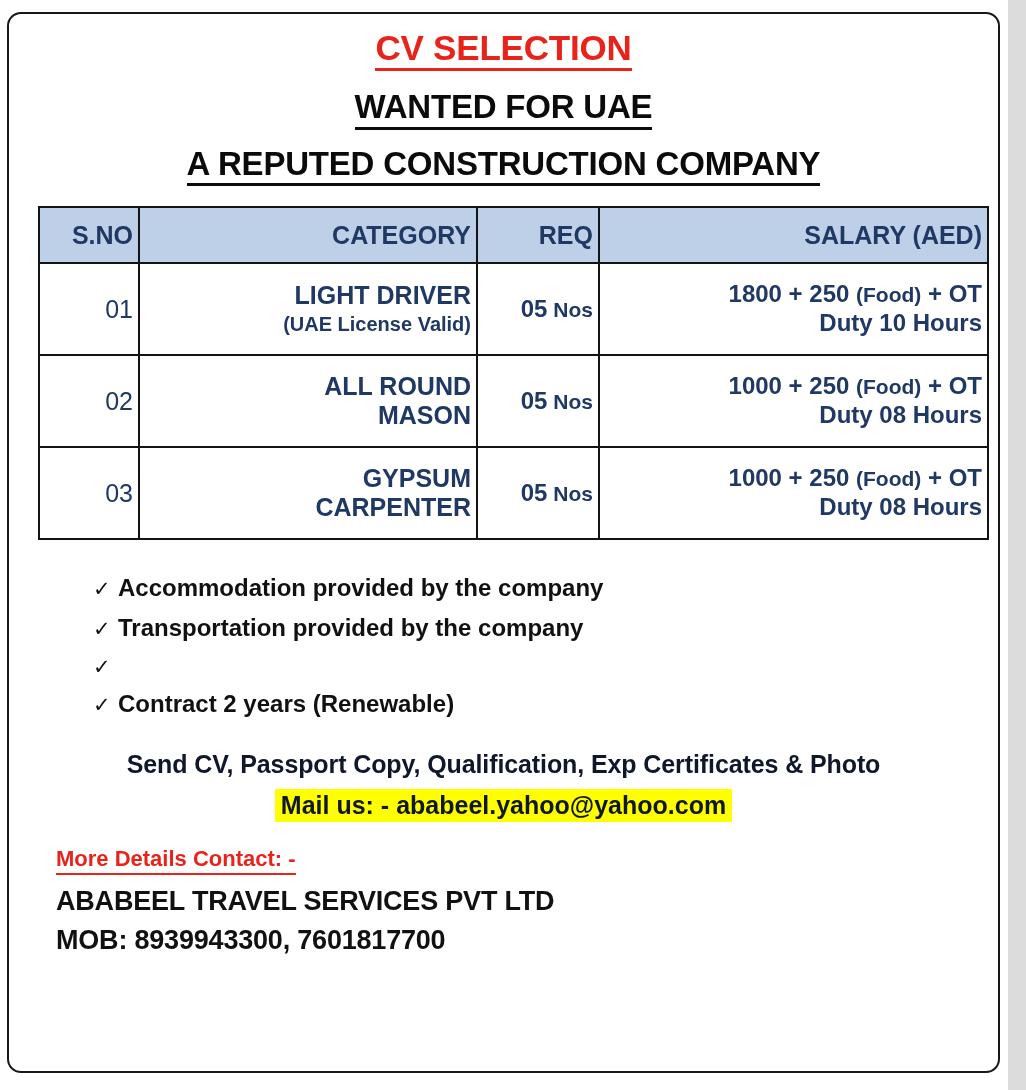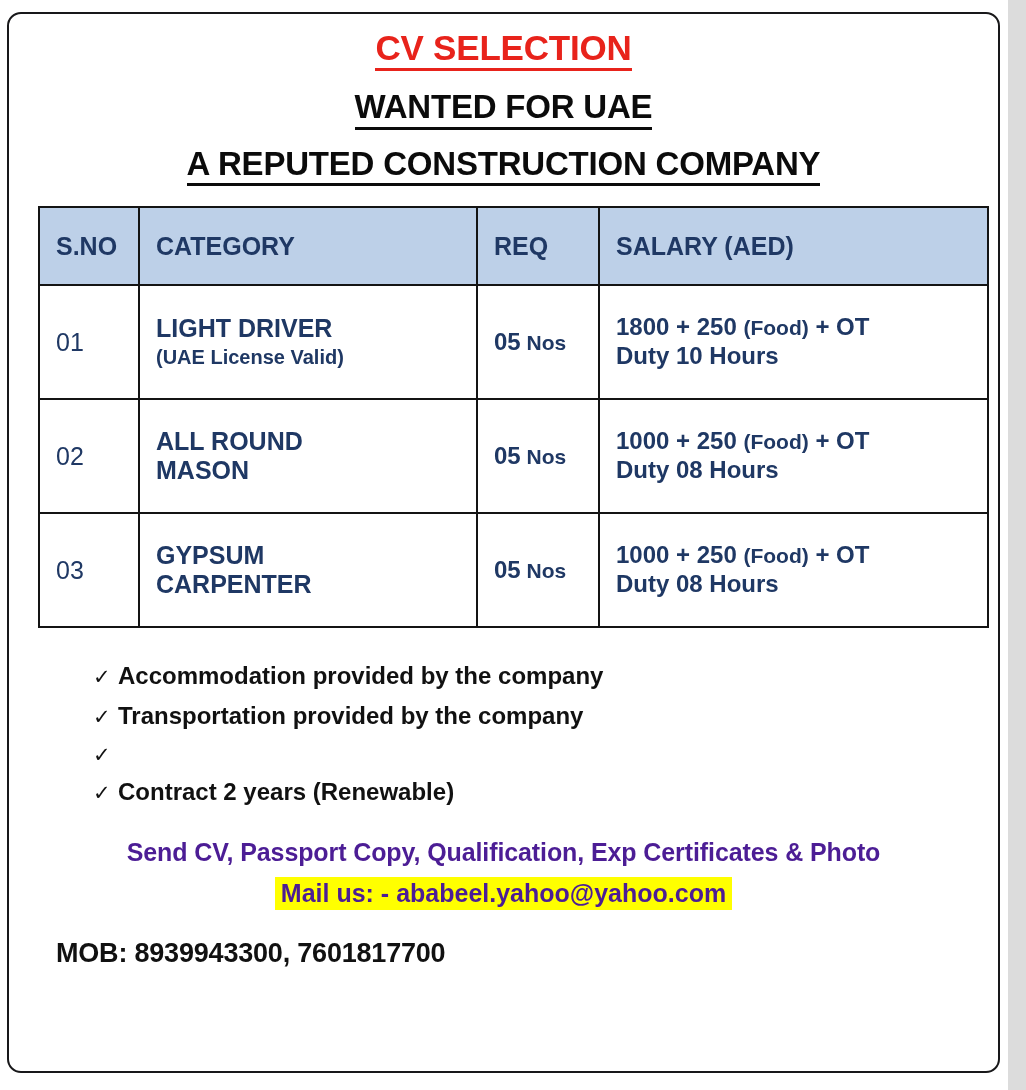--- a/index.html
+++ b/index.html
@@ -63,23 +63,23 @@
   .tbl-wrap { padding: 16px 29px 0 29px; }
 
   table.job {
     width: 949px;
     border-collapse: collapse;
     table-layout: fixed;
     color: #1f3864;
   }
   table.job td, table.job th {
     border: 2px solid #141414;
-    text-align: left;
+    text-align: right;
     vertical-align: middle;
-    padding: 16px;
+    padding: 5px;
   }
   table.job thead th {
     background: #bdd0e8;
     font-size: 25px;
     font-weight: bold;
     height: 44px;
     line-height: 1.05;
   }
   .c-sno { width: 100px; }
   .c-cat { width: 338px; }
@@ -141,21 +141,21 @@
     font-weight: normal;
     font-size: 21px;
     width: 25px;
     flex: 0 0 25px;
   }
 
   
   .send-block {
     text-align: center;
     padding-top: 26px;
-    color: #4c1d95;
+    color: #0f172a;
   }
   .send-line {
     font-size: 25px;
     font-weight: bold;
     letter-spacing: -0.1px;
   }
   .mail-line {
     margin-top: 12px;
     font-size: 25px;
     font-weight: bold;
@@ -290,17 +290,21 @@
     </div>
 
     <div class="send-block">
       <div class="send-line">Send CV, Passport Copy, Qualification, Exp Certificates &amp; Photo</div>
       <div class="mail-line">
         <span class="hl">Mail us: - ababeel.yahoo@yahoo.com</span>
       </div>
     </div>
 
     <div class="contact">
+      <div class="contact-head">
+        <span class="u">More Details Contact: -</span>
+      </div>
+      <div class="contact-line">ABABEEL TRAVEL SERVICES PVT LTD</div>
       <div class="contact-line">MOB: 8939943300, 7601817700</div>
     </div>
 
   </div>
 </div>
 
 </body></html>

